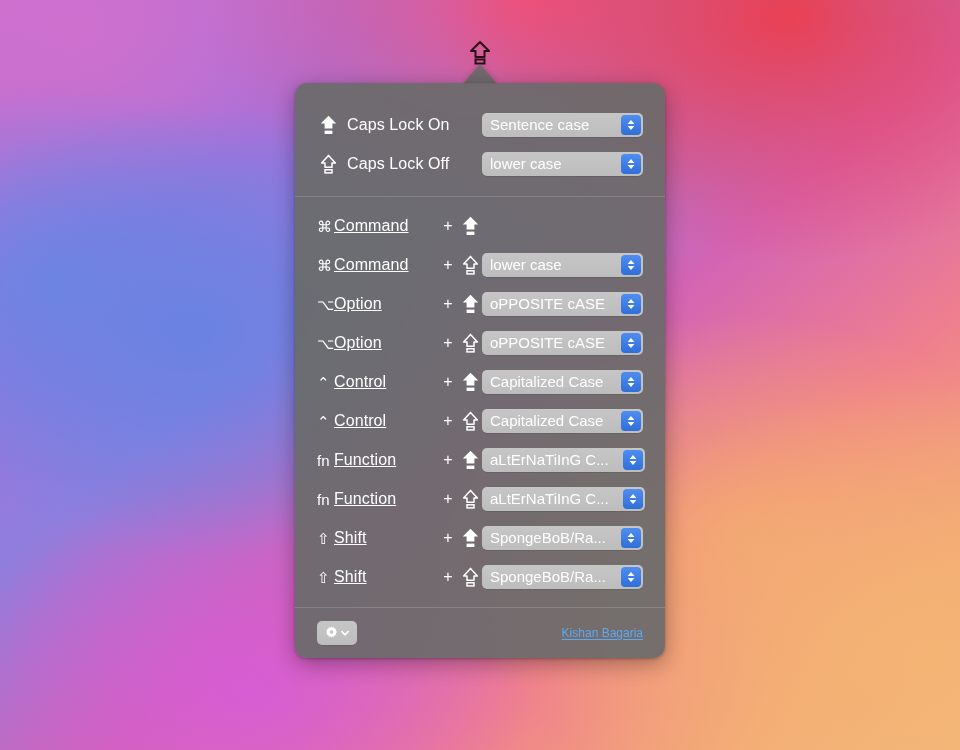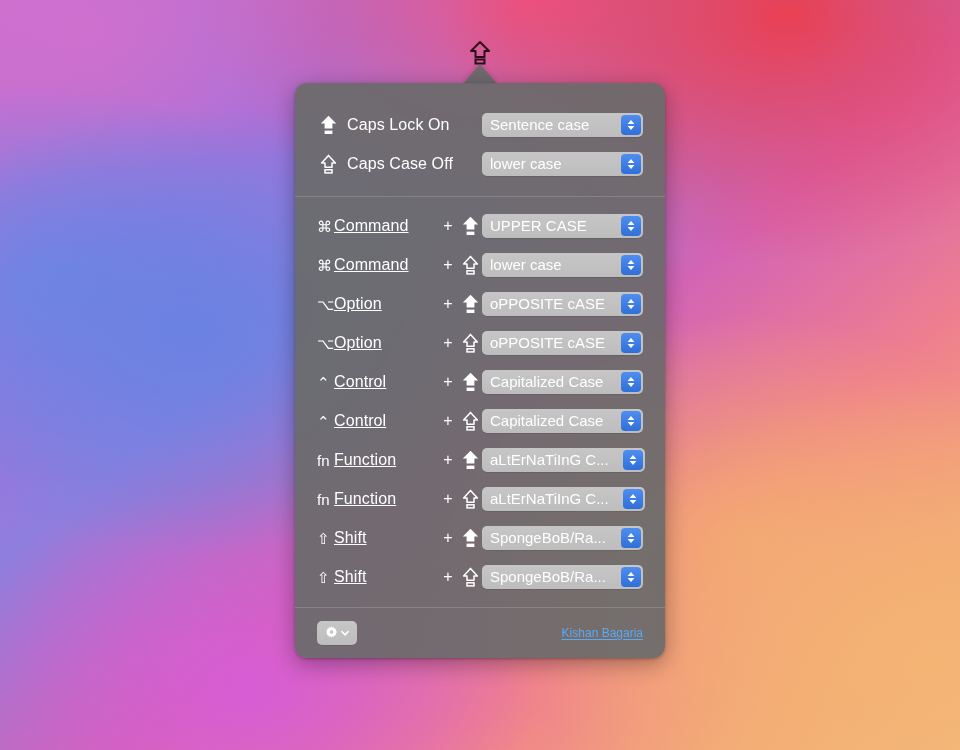--- a/index.html
+++ b/index.html
@@ -256,21 +256,21 @@
     </div>
 
     <div class="row">
       <div class="key-col">
         <span class="caps-icon">
           <svg width="17" height="20" viewBox="0 0 17 20">
             <path d="M8.5 1.4 L15.4 8.9 L12 8.9 L12 13.2 L5 13.2 L5 8.9 L1.6 8.9 Z" fill="none" stroke="#ffffff" stroke-width="1.5" stroke-linejoin="round"></path>
             <rect x="5" y="15.8" width="7" height="3.1" fill="none" stroke="#ffffff" stroke-width="1.5"></rect>
           </svg>
         </span>
-        <span class="caps-label">Caps Case Off</span>
+        <span class="caps-label">Caps Lock Off</span>
       </div>
       <div class="popup">
         <span class="popup-label">lower case</span>
         <span class="popup-chevrons">
           <svg width="12" height="14" viewBox="0 0 12 14">
             <path d="M6 2 L9.4 6 L2.6 6 Z" fill="#ffffff"></path>
             <path d="M6 12 L2.6 8 L9.4 8 Z" fill="#ffffff"></path>
           </svg>
         </span>
       </div>
@@ -282,29 +282,20 @@
   <div class="section middle" id="modifier-rows">
       <div class="row">
         <div class="key-col">
           <span class="mod-sym" style="">⌘</span>
           <span class="mod-name">Command</span>
           <span class="plus">+</span>
           <span class="arrow-cell">
             <svg width="17" height="20" viewBox="0 0 17 20">
               <path d="M8.5 0.8 L16.2 8.6 L12.4 8.6 L12.4 13.6 L4.6 13.6 L4.6 8.6 L0.8 8.6 Z" fill="#ffffff"></path>
               <rect x="4.6" y="15.6" width="7.8" height="3.4" fill="#ffffff"></rect>
-            </svg>
-          </span>
-        </div>
-        <div class="popup">
-          <span class="popup-label">UPPER CASE</span>
-          <span class="popup-chevrons">
-            <svg width="12" height="14" viewBox="0 0 12 14">
-              <path d="M6 2 L9.4 6 L2.6 6 Z" fill="#ffffff"></path>
-              <path d="M6 12 L2.6 8 L9.4 8 Z" fill="#ffffff"></path>
             </svg>
           </span>
         </div>
       </div>
       <div class="row">
         <div class="key-col">
           <span class="mod-sym" style="">⌘</span>
           <span class="mod-name">Command</span>
           <span class="plus">+</span>
           <span class="arrow-cell">

